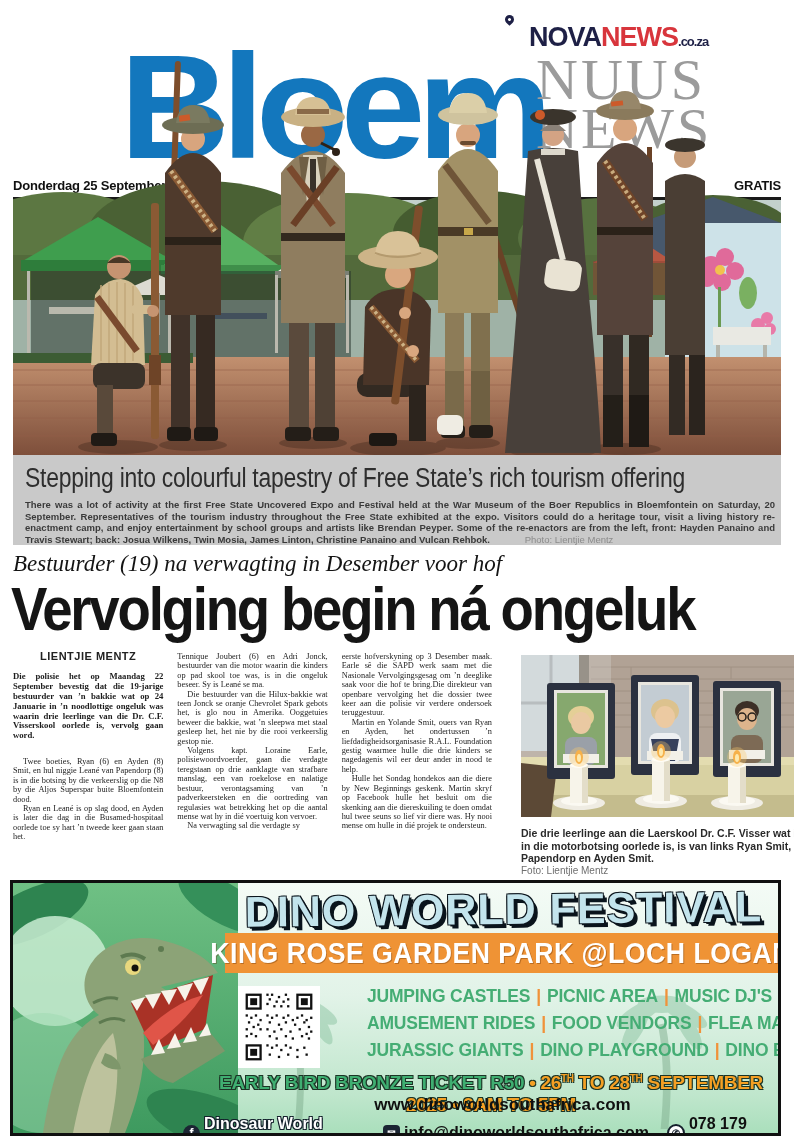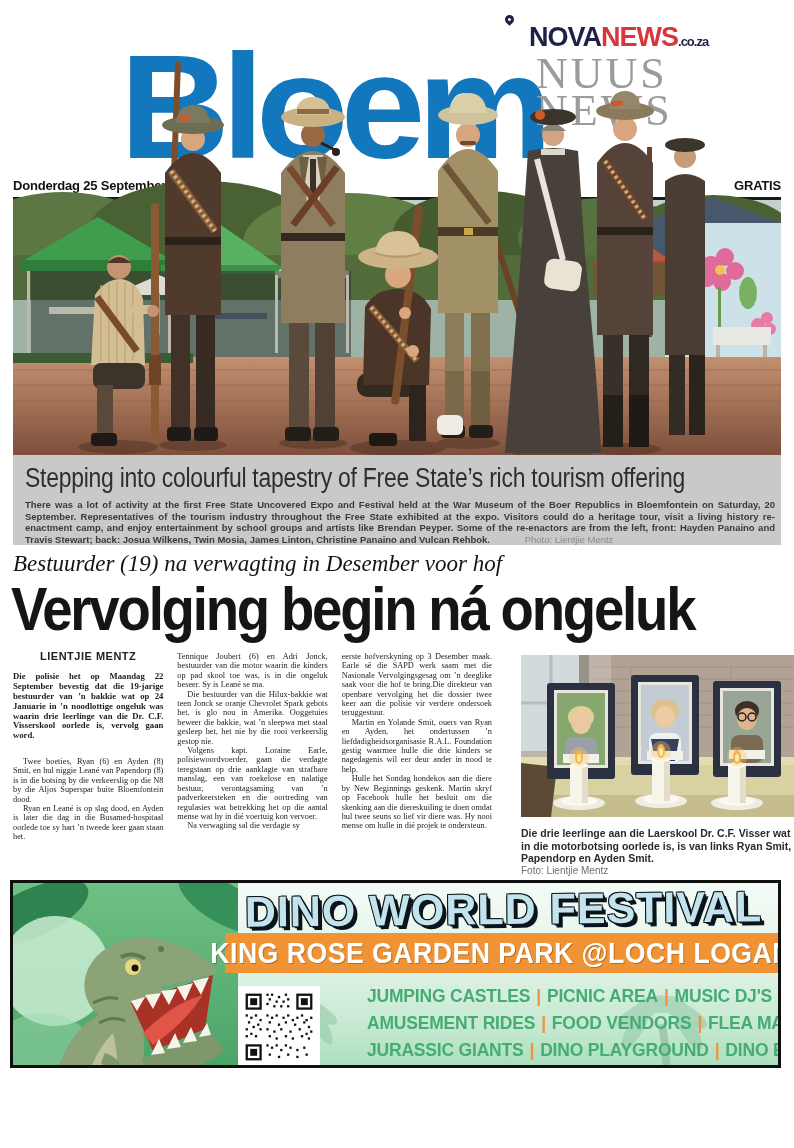--- a/index.html
+++ b/index.html
@@ -8,21 +8,21 @@
   
   .logo{position:absolute;left:529px;top:24px;font-weight:bold;font-size:27px;letter-spacing:-1px;line-height:1;}
   .logo .nova{color:#1e2046;}
   .logo .newsred{color:#d8353c;font-weight:bold;}
   .logo .coza{color:#1e2046;font-size:13px;font-weight:bold;}
   .pin{position:absolute;left:505px;top:15px;width:9px;height:9px;background:#1e2046;
        border-radius:50% 50% 50% 0;transform:rotate(-45deg);}
   .pin::after{content:"";position:absolute;left:3px;top:3px;width:3px;height:3px;border-radius:50%;background:#fff;}
   .brand{position:absolute;left:120px;top:32px;font-size:152px;font-weight:bold;letter-spacing:-8px;
          line-height:1;color:#1377bd;transform:scaleY(.98);transform-origin:left top;z-index:1;}
-  .brand-sub{position:absolute;left:536px;top:56px;font-family:"Liberation Serif",serif;font-size:44px;
+  .brand-sub{position:absolute;left:536px;top:56px;font-family:"Liberation Serif",serif;font-size:58px;
              color:#9b9b9b;line-height:.84;letter-spacing:3px;z-index:1;}
   .datebar{position:absolute;left:13px;right:13px;top:178px;display:flex;justify-content:space-between;
            font-size:13px;font-weight:bold;letter-spacing:-.2px;z-index:1;}
   .daterule{position:absolute;left:13px;right:13px;top:197px;height:3px;background:#1a1a1a;z-index:1;}
   
   .hero{position:absolute;left:13px;top:55px;width:768px;height:400px;z-index:2;}
   .graybox{position:absolute;left:13px;top:455px;width:768px;height:90px;background:#c9c9c9;
            box-sizing:border-box;padding:8px 6px 0 12px;z-index:3;}
   .gb-title{font-size:27px;font-weight:normal;letter-spacing:-.3px;color:#2e2e2e;white-space:nowrap;
             transform:scaleX(.85);transform-origin:left top;width:900px;}
@@ -36,21 +36,21 @@
   .col{flex:1;font-family:"Liberation Serif",serif;font-size:8.3px;line-height:9.4px;text-align:justify;color:#1c1c1c;}
   .col p{margin:0;}
   .col p + p{text-indent:10px;}
   .byline{text-align:center;font-family:"Liberation Sans",sans-serif;font-size:11px;font-weight:bold;
           letter-spacing:.5px;color:#222;margin-bottom:11px;}
   .lead{font-weight:bold;font-size:8.7px;line-height:9.8px;margin-bottom:16px !important;}
   .sidephoto{position:absolute;left:497px;top:655px;width:332px;padding-left:24px;}
   .sp-caption{margin-top:6px;font-size:10.5px;font-weight:bold;line-height:12.6px;color:#2a2a2a;}
   .sp-credit{font-weight:normal;color:#6f6f6f;font-size:10px;display:block;}
   
-  .ad{position:absolute;left:10px;top:880px;width:771px;height:188px;border:3px solid #101010;
+  .ad{position:absolute;left:10px;top:880px;width:771px;height:256px;border:3px solid #101010;
       box-sizing:border-box;background:linear-gradient(180deg,#f4fbf6 0%,#e2f3e8 45%,#bfe6cc 85%,#aadfbc 100%);overflow:hidden;}
   .palms{position:absolute;left:225px;top:86px;width:540px;height:160px;opacity:.5;}
   .trex{position:absolute;left:0;top:0;width:225px;height:250px;}
   .ad-title{position:absolute;left:218px;right:2px;top:2px;text-align:center;font-size:43px;font-weight:bold;
             letter-spacing:1px;color:#c3e4ec;transform:rotate(-.6deg);
             text-shadow:2px 2px 0 #0a141c,4px 4px 0 #0a141c,-1px -1px 0 #0a141c,1px -1px 0 #0a141c,-1px 1px 0 #0a141c;}
   .ad-banner{position:absolute;left:212px;right:0;top:50px;height:40px;background:#ef9335;
              display:flex;align-items:center;justify-content:center;}
   .ad-banner-text{font-size:29px;font-weight:bold;color:#fff;letter-spacing:.5px;white-space:nowrap;
                   transform:scaleX(.92);text-shadow:1px 1px 0 rgba(90,40,0,.35);}

